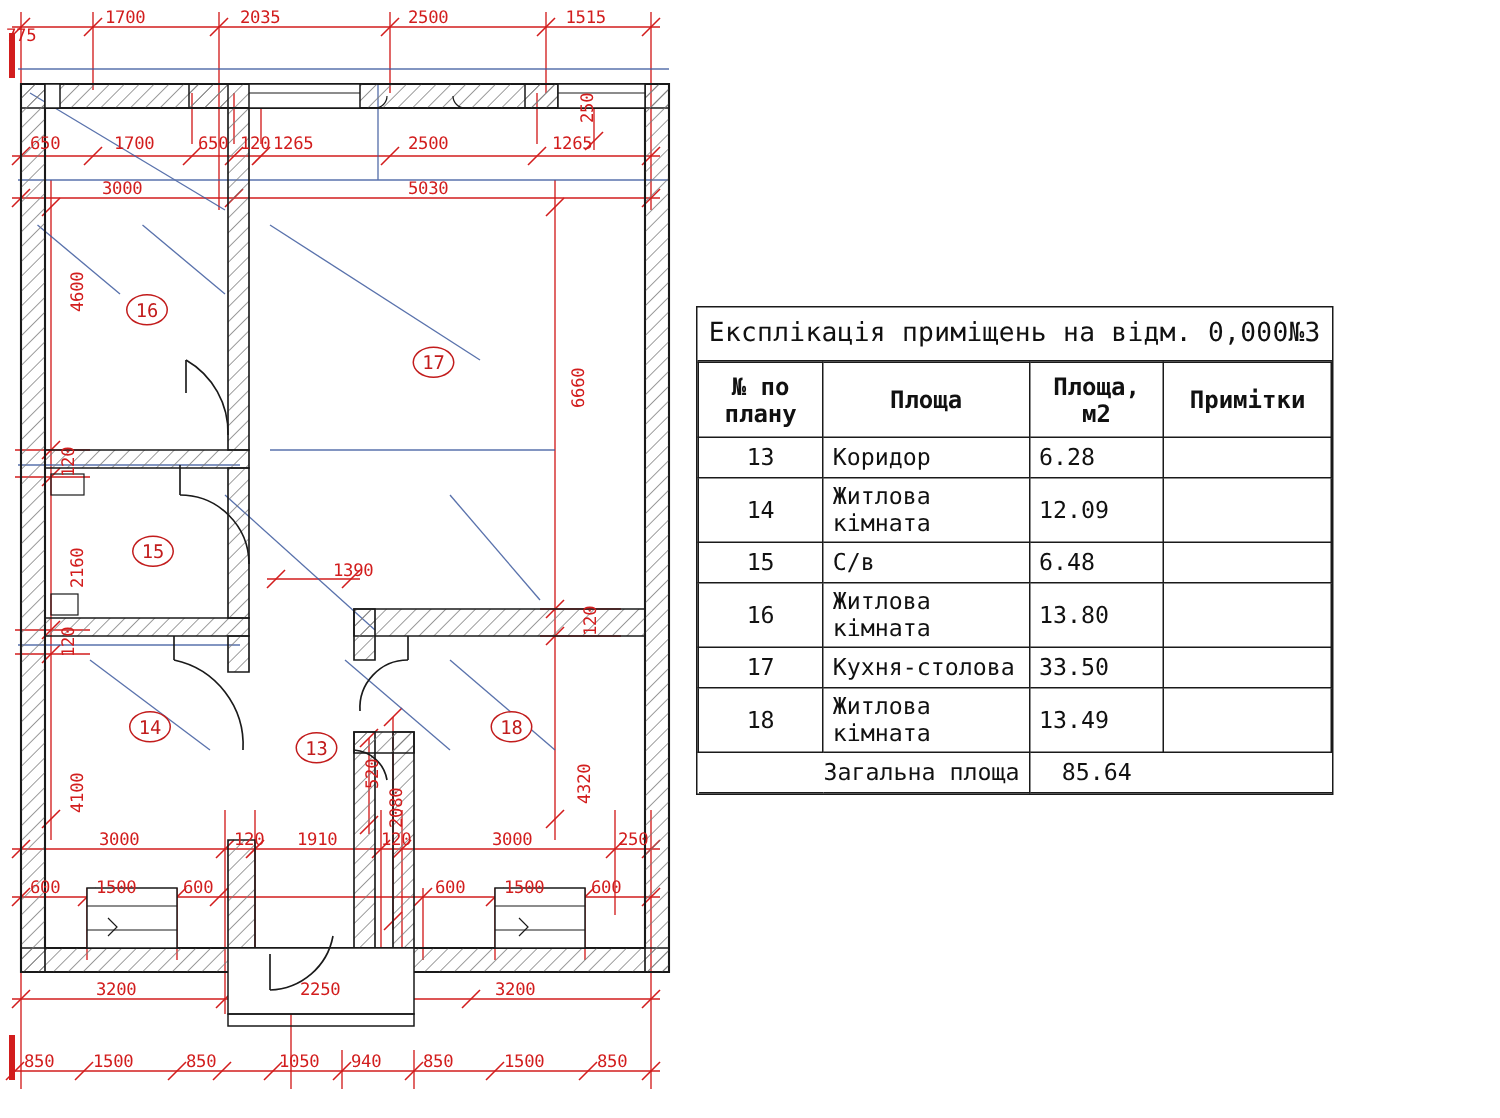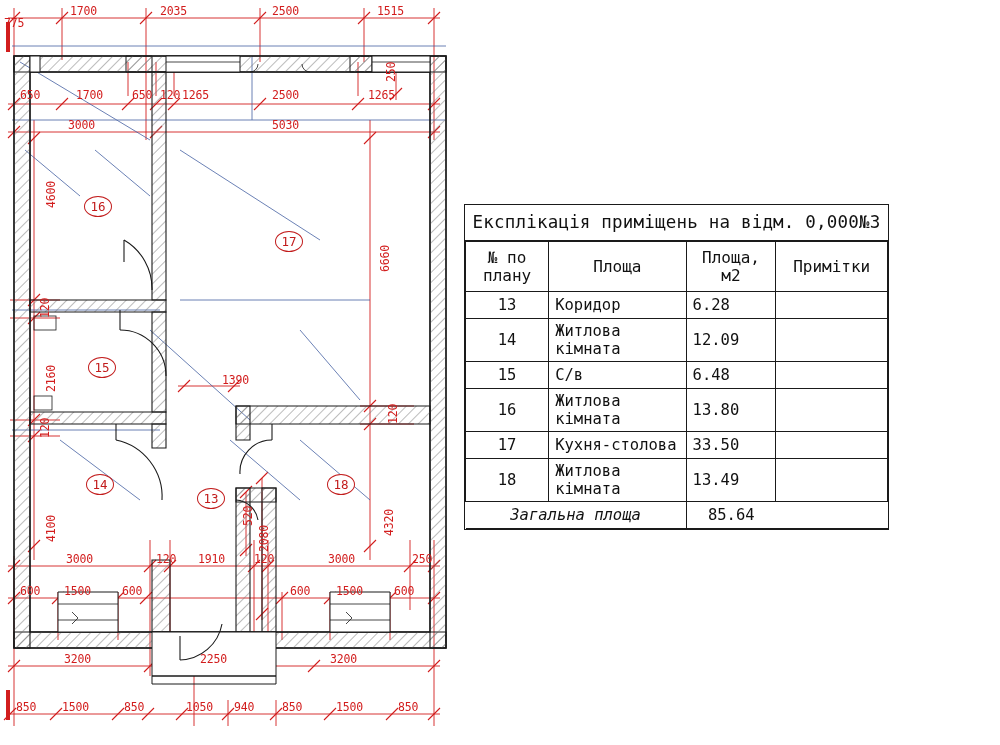--- a/index.html
+++ b/index.html
@@ -57,35 +57,35 @@
     padding: 3px 6px;
     height: 27px;
     box-sizing: border-box;
   }
   table.expl-table thead td {
     text-align: center;
     vertical-align: middle;
     line-height: 1.08;
     height: 50px;
     font-size: 16px;
+    font-weight: bold;
   }
   .col-num   { width: 102px; text-align: center; }
   .col-name  { width: 188px; text-align: left; padding-left: 10px; }
   .col-area  { width: 106px; text-align: left; }
   .col-note  { width: 130px; }
   tr.total td {
     border-left: none;
     border-right: none;
   }
   tr.total td.t-label {
-    text-align: center;
+    text-align: right;
     padding-left: 6px;
     border-left: none;
     border-right: 1.2px solid #1a1a1a;
-    font-style: italic;
   }
   tr.total td.t-area { text-align: center; }
   tr.total td.t-note { border-right: none; }
   
   .dim {
     position: absolute;
     color: #d21d1d;
     font-size: 11.5px;
     font-family: "DejaVu Sans Mono", monospace;
     white-space: nowrap;

